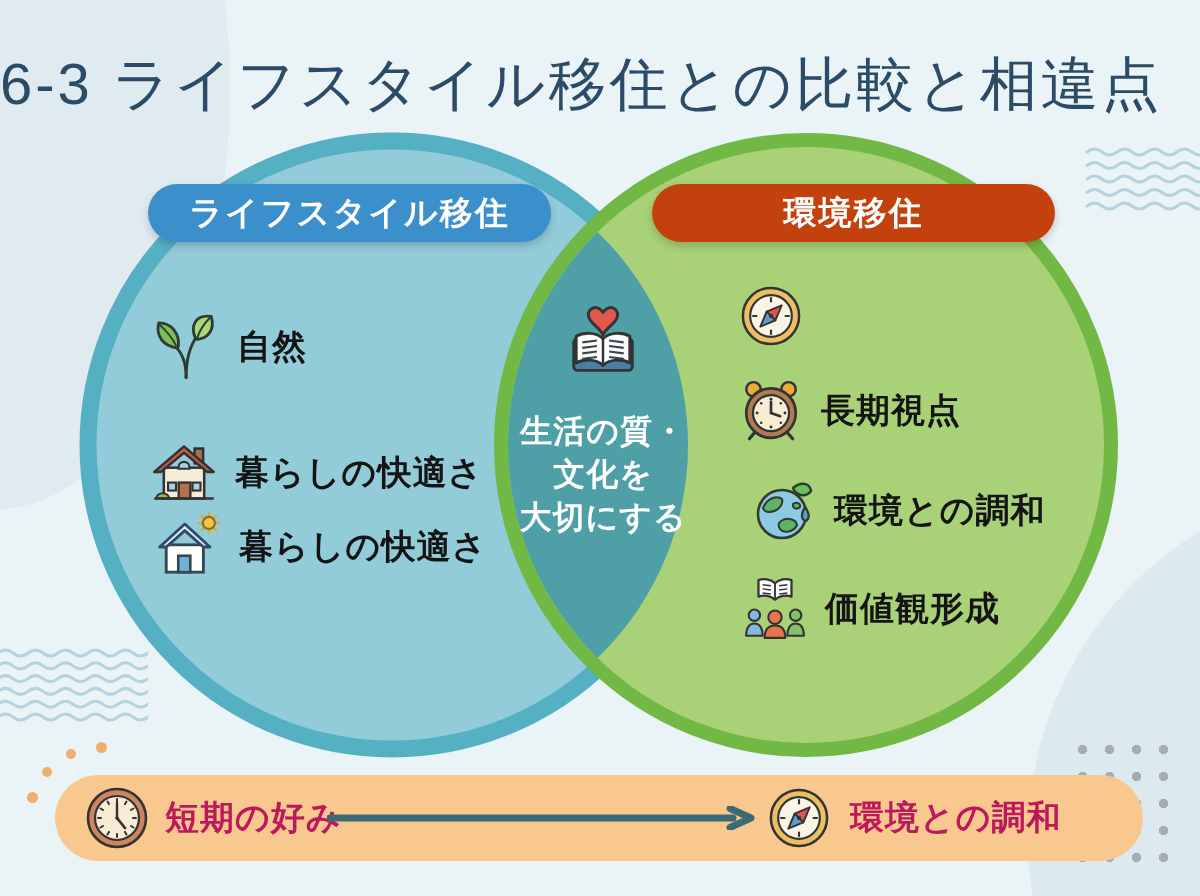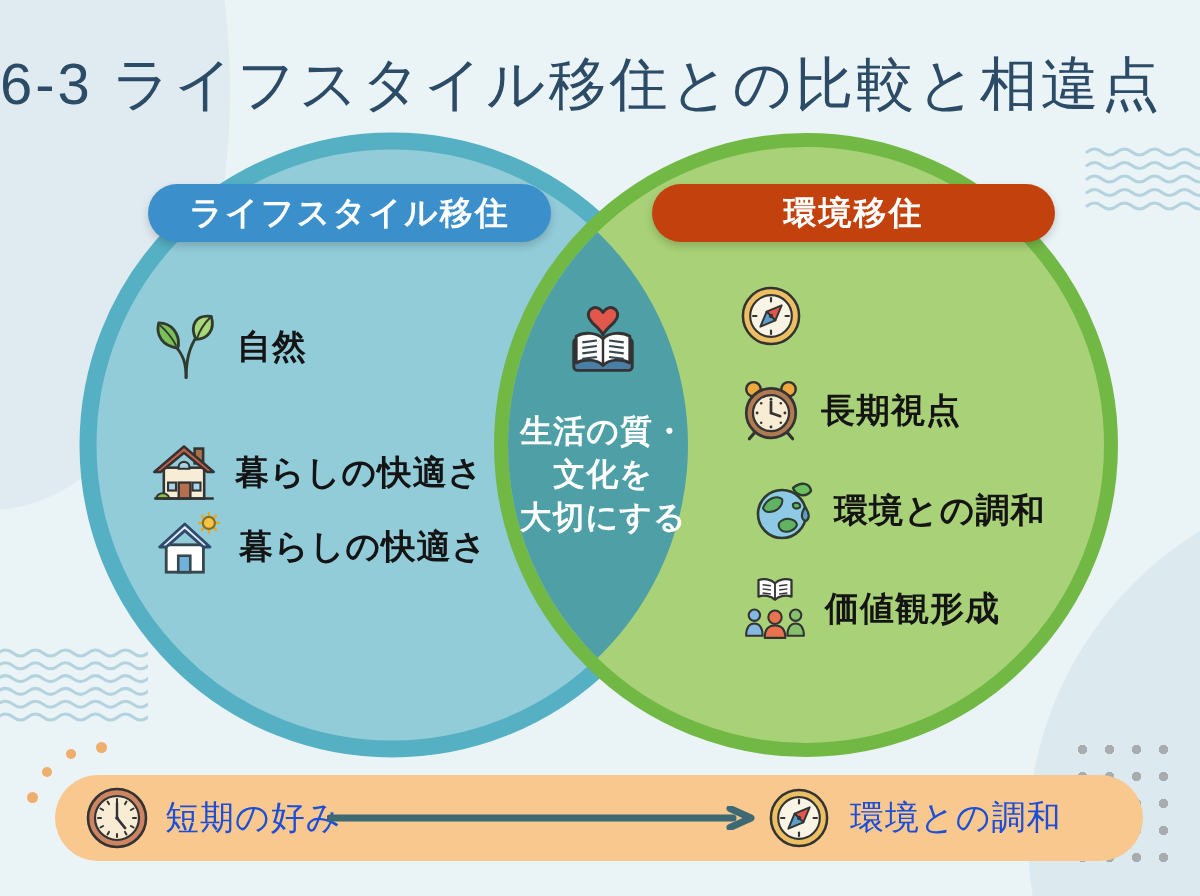--- a/index.html
+++ b/index.html
@@ -34,21 +34,21 @@
   .item-label { font-size:34px; font-weight:800; color:#141414; letter-spacing:1px; white-space:nowrap; }
   .overlap-box { position:absolute; left:478px; top:302px; width:250px; z-index:2;
     display:flex; flex-direction:column; align-items:center; }
   .overlap-text { margin-top:20px; text-align:center; color:#ffffff; font-size:32px;
     font-weight:800; line-height:43px; letter-spacing:1px; }
   
   .bottom-bar { position:absolute; left:55px; top:775px; width:1088px; height:86px;
     background:#f8c88f; border-radius:43px; z-index:3; }
   .bar-icon { position:absolute; }
   .bar-label { position:absolute; top:0; height:86px; display:flex; align-items:center;
-    font-size:34px; font-weight:400; color:#1d4ed8; letter-spacing:1px; white-space:nowrap; }
+    font-size:34px; font-weight:700; color:#be185d; letter-spacing:1px; white-space:nowrap; }
   .icon { display:block; }
 </style>
 </head>
 <body>
 
 <div class="canvas">
 
   <svg width="0" height="0" style="position:absolute" aria-hidden="true">
     <defs>
       <symbol id="sym-leaf" viewBox="0 0 64 64">

